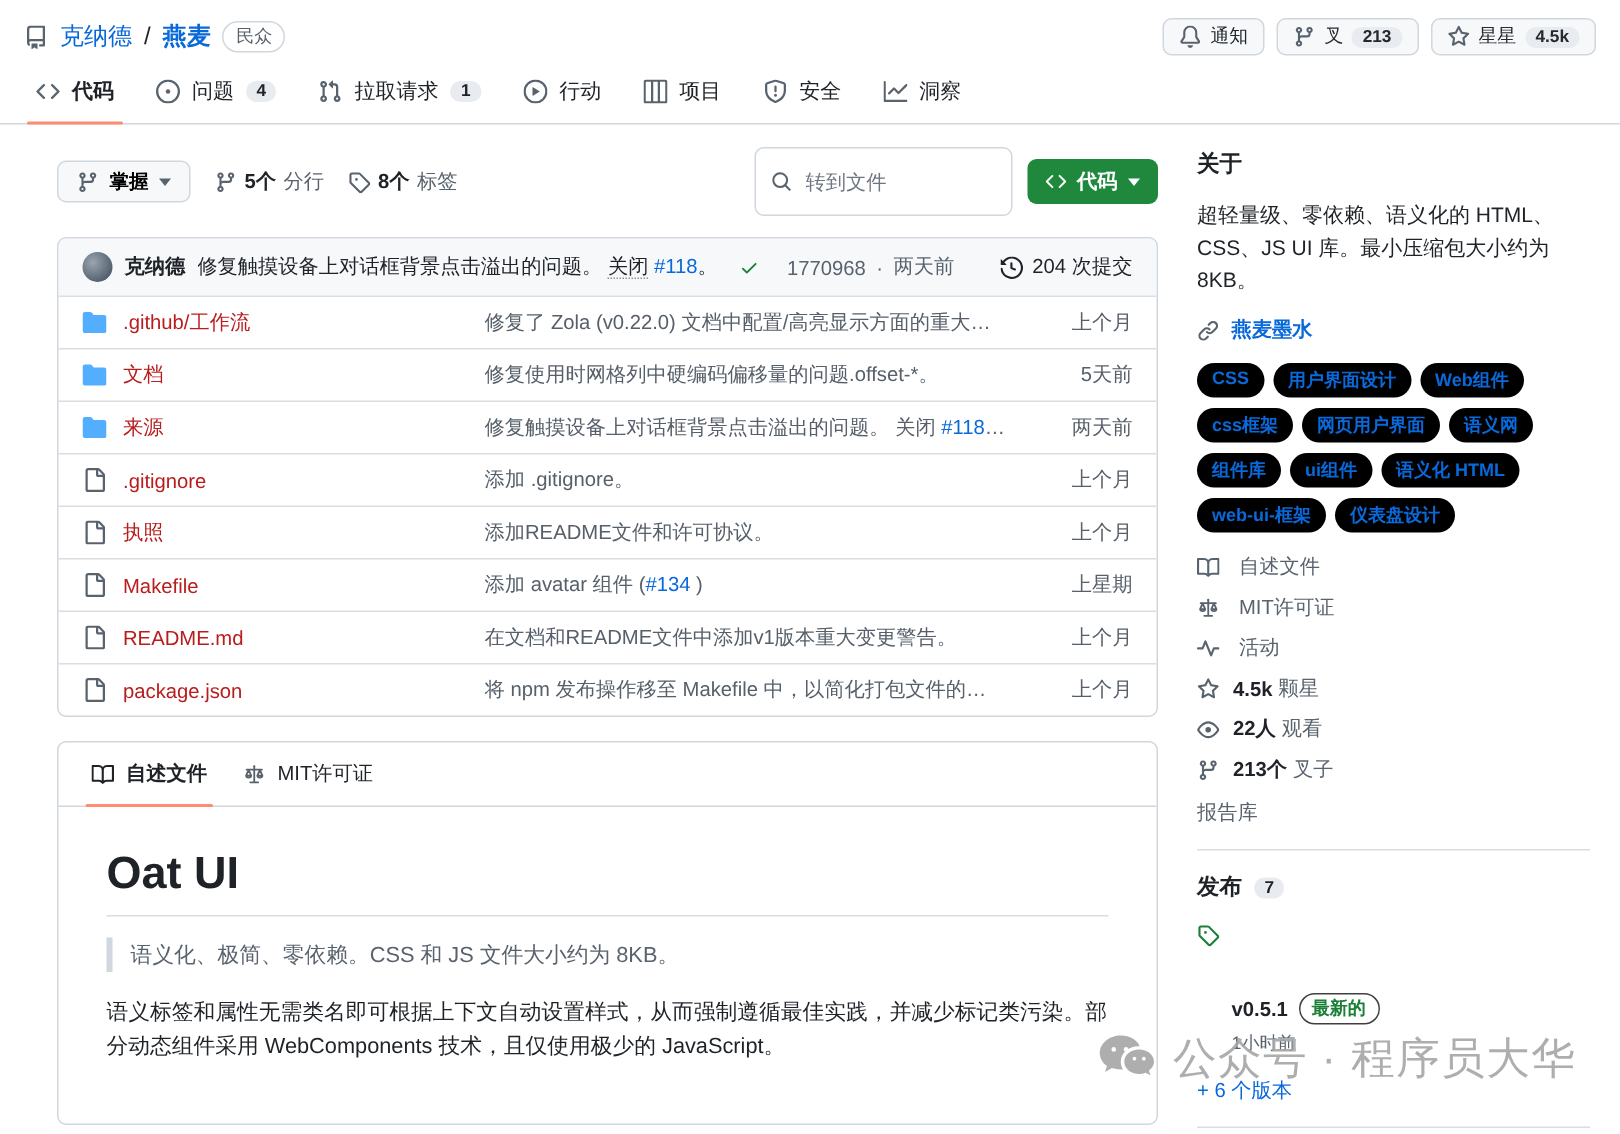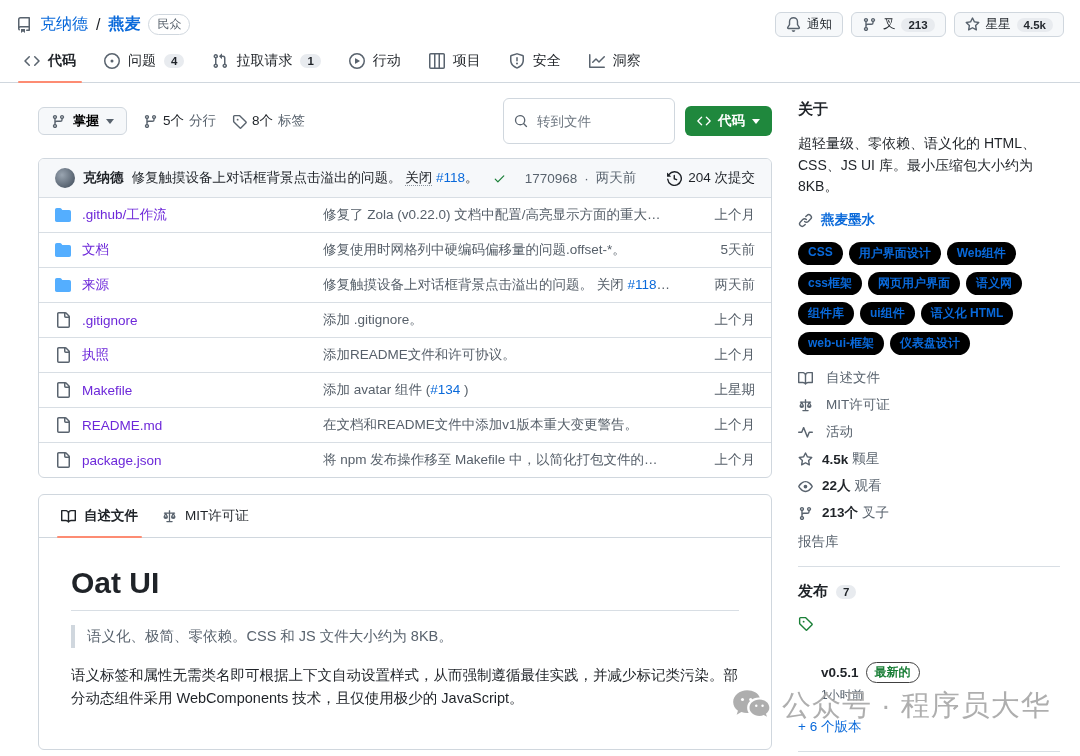--- a/index.html
+++ b/index.html
@@ -35,39 +35,39 @@
   .left-col { flex:1; min-width:0; }
   .sidebar { width:262px; flex:none; font-size:13.5px; }
 
   
   .toolbar { display:flex; align-items:center; margin-bottom:14px; }
   .branch-btn { display:flex; align-items:center; gap:7px; background:#f6f8fa; border:1px solid #d0d7de; border-radius:6px; padding:4px 12px; font-weight:600; font-size:13px; cursor:pointer; }
   .caret { width:0; height:0; border-left:4px solid transparent; border-right:4px solid transparent; border-top:5px solid #59636e; }
   .caret-w { border-top-color:#fff; }
   .branch-stats { display:flex; gap:16px; margin-left:16px; color:#59636e; font-size:13.5px; align-items:center; }
   .stat { display:flex; align-items:center; gap:5px; cursor:pointer; }
-  .stat strong { color:#1f2328; font-weight:400; }
+  .stat strong { color:#1f2328; font-weight:700; }
   .toolbar-spacer { flex:1; }
   .goto-box { display:flex; align-items:center; gap:7px; border:1px solid #d0d7de; border-radius:6px; padding:0 10px; width:172px; height:46px; background:#fff; margin-right:10px; }
   .goto-box input { border:none; outline:none; width:100%; font-size:13.5px; font-family:inherit; color:#1f2328; }
   .goto-box input::placeholder { color:#6e7781; }
   .code-btn { display:flex; align-items:center; gap:7px; background:#1f883d; color:#fff; border:none; border-radius:6px; padding:0 12px; height:30px; font-weight:600; font-size:13.5px; cursor:pointer; font-family:inherit; }
 
   
   .file-table { border:1px solid #d0d7de; border-radius:6px; overflow:hidden; }
   .commit-row { display:flex; align-items:center; background:#f6f8fa; padding:9px 16px; gap:8px; font-size:13.5px; }
   .commit-avatar { width:20px; height:20px; border-radius:50%; background:radial-gradient(circle at 35% 35%, #9aa5b1, #3a4654); flex:none; }
   .commit-author { font-weight:700; }
   .commit-msg { color:#1f2328; white-space:nowrap; overflow:hidden; }
   .issue-link { color:#0969da; text-decoration:none; }
   .closes-word { border-bottom:1px dotted #8c959f; }
   .commit-right { margin-left:auto; display:flex; align-items:center; gap:7px; color:#59636e; white-space:nowrap; }
   .commits-count { color:#1f2328; font-weight:400; display:flex; align-items:center; gap:6px; margin-left:24px;justify-content:center; }
   .file-row { display:flex; align-items:center; padding:8px 16px; border-top:1px solid #d8dee4; font-size:13.5px; cursor:pointer; }
-  .fname { width:268px; display:flex; gap:11px; align-items:center; flex:none; color:#6d28d9; }
+  .fname { width:268px; display:flex; gap:11px; align-items:center; flex:none; color:#b91c1c; }
   .fmsg { flex:1; color:#57606a; white-space:nowrap; overflow:hidden; text-overflow:ellipsis; padding-right:12px; }
   .ftime { width:72px; text-align:right; color:#57606a; flex:none; }
 
   
   .readme-card { border:1px solid #d0d7de; border-radius:6px; margin-top:16px; }
   .readme-tabs { display:flex; border-bottom:1px solid #d0d7de; padding:0 10px; }
   .readme-tab { display:flex; gap:8px; align-items:center; padding:12px 12px; font-size:13.5px; position:relative; cursor:pointer; }
   .readme-tab.active { font-weight:700; }
   .readme-tab.active::after { content:""; position:absolute; left:8px; right:8px; bottom:-1px; height:2px; background:#fd8c73; border-radius:3px; }
   .readme-body { padding:22px 32px; }

